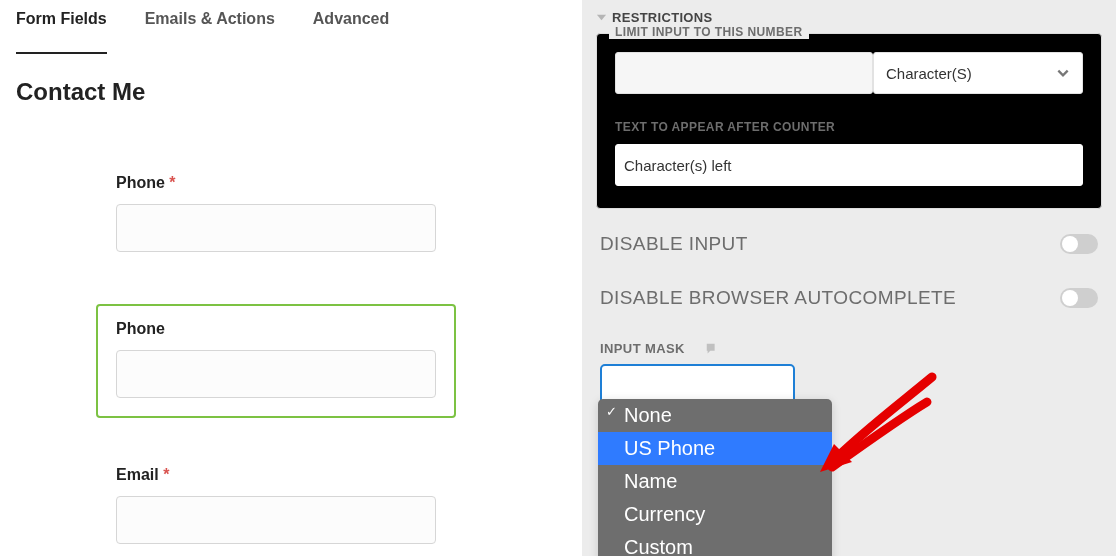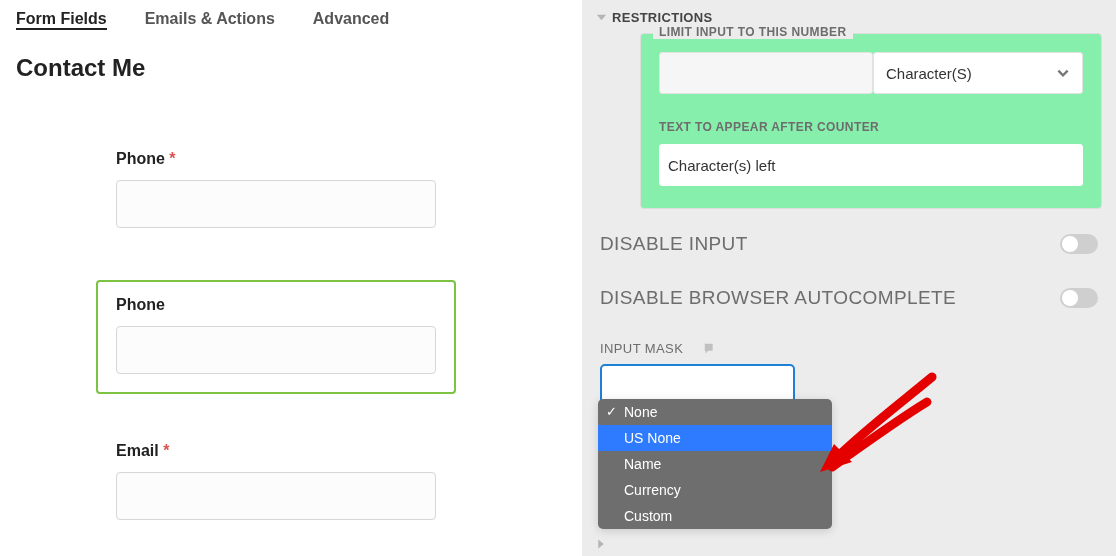--- a/index.html
+++ b/index.html
@@ -20,21 +20,21 @@
   }
   .tabs {
     display: flex;
     gap: 38px;
     margin-bottom: 24px;
   }
   .tab {
     font-size: 16px;
     font-weight: 600;
     color: #555;
-    padding-bottom: 0;
+    padding-bottom: 24px;
     cursor: pointer;
   }
   .tab.active {
     color: #222;
     border-bottom: 2px solid #222;
   }
   .page-title {
     font-size: 24px;
     font-weight: 700;
     color: #222;
@@ -90,22 +90,21 @@
   .section-caret {
     color: #b5b5b5;
     display: inline-flex;
   }
   .group-box {
     border: 1px solid #ddd;
     border-radius: 4px;
     padding: 18px 18px 22px 18px;
     margin-bottom: 24px;
     position: relative;
-    background: #86efac;
-    margin-left: 44px;
+    background: #000000;
   }
   .group-box > .group-label {
     position: absolute;
     top: -9px;
     left: 12px;
     background: #ececec;
     padding: 0 6px;
     font-size: 12px;
     font-weight: 600;
     letter-spacing: 0.4px;
@@ -186,21 +185,21 @@
     height: 16px;
     border-radius: 50%;
     background: #fff;
     top: 2px;
     left: 2px;
   }
 
   .mask-section { margin: 0 4px; position: relative; }
   .mask-header {
     font-size: 13px;
-    font-weight: 400;
+    font-weight: 700;
     letter-spacing: 0.4px;
     color: #6d6d6d;
     display: flex;
     align-items: center;
     gap: 20px;
     margin-bottom: 8px;
   }
   .help-icon { color: #c0c0c0; display: inline-flex; }
   .mask-select-frame {
     width: 195px;
@@ -215,21 +214,21 @@
     left: -2px;
     width: 234px;
     background: #6e6e6e;
     border-radius: 5px;
     overflow: hidden;
     box-shadow: 0 2px 10px rgba(0,0,0,0.15);
     z-index: 10;
   }
   .dropdown-item {
     padding: 5px 12px 5px 26px;
-    font-size: 14px;
+    font-size: 20px;
     color: #fff;
     position: relative;
     cursor: pointer;
   }
   .dropdown-item.checked::before {
     content: "✓";
     position: absolute;
     left: 8px;
     font-size: 13px;
   }
@@ -336,21 +335,21 @@
       <span class="help-icon">
         <svg width="14" height="14" viewBox="0 0 16 16">
             <path d="M2 2 H11 V10 H6 L3 13 V10 H2 Z" fill="currentColor"></path>
           </svg>
       </span>
     </div>
     <div class="mask-select-frame"></div>
 
     <div class="dropdown-menu">
       <div class="dropdown-item checked">None</div>
-      <div class="dropdown-item highlight">US None</div>
+      <div class="dropdown-item highlight">US Phone</div>
       <div class="dropdown-item">Name</div>
       <div class="dropdown-item">Currency</div>
       <div class="dropdown-item">Custom</div>
     </div>
   </div>
 
   <svg class="arrow-annot" width="130" height="120" viewBox="0 0 130 120">
     <path d="M120 5 C 90 30, 50 60, 18 92" stroke="#e50000" stroke-width="9" fill="none" stroke-linecap="round"></path>
     <path d="M115 30 C 90 45, 55 70, 20 95" stroke="#e50000" stroke-width="9" fill="none" stroke-linecap="round"></path>
     <path d="M8 100 L40 90 L22 72 Z" fill="#e50000"></path>

